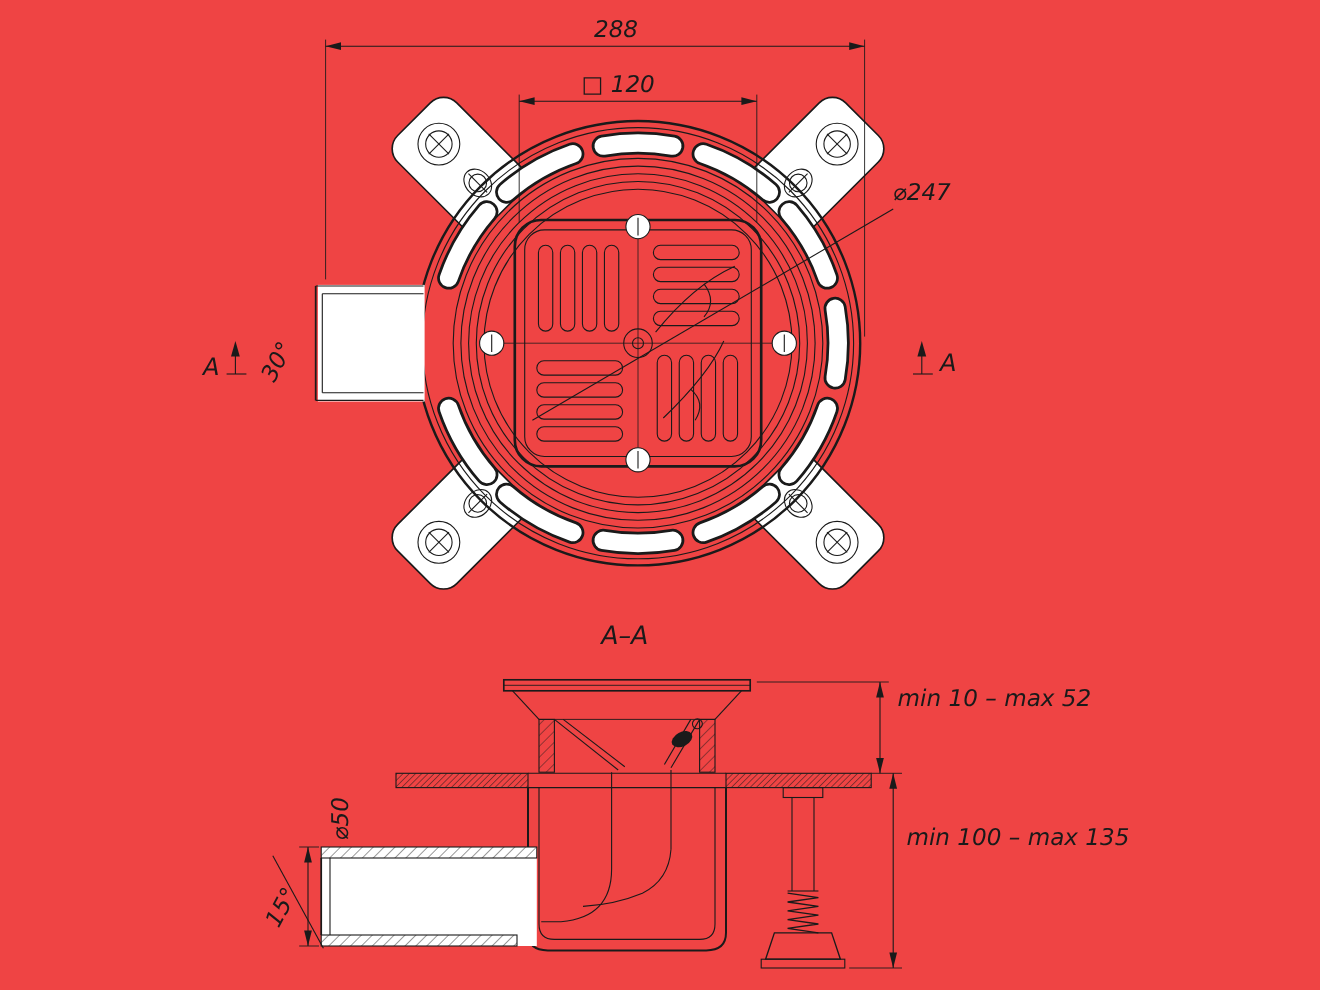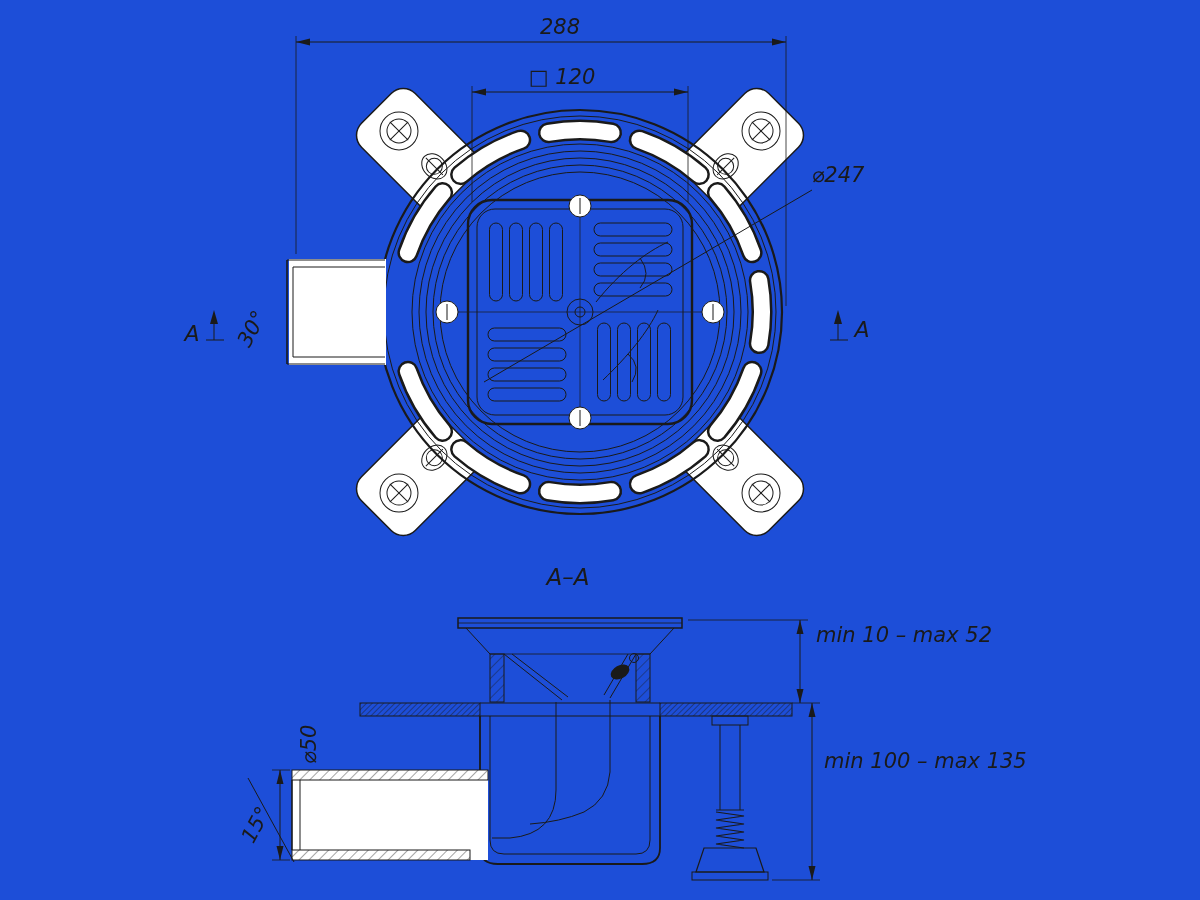--- a/index.html
+++ b/index.html
@@ -1,16 +1,16 @@
 <!DOCTYPE html>
 <html><head>
 <meta charset="utf-8">
 <style>
   html,body{margin:0;padding:0;background:#ffffff;}
-  .stage{width:1200px;height:900px;position:relative;background:#1d4ed8;overflow:hidden;}
+  .stage{width:1200px;height:900px;position:relative;background:#ef4444;overflow:hidden;}
   .t-dim{font:italic 21px "DejaVu Sans", sans-serif;fill:#1a1a1a;stroke:none;}
   .t-title{font:italic 23px "DejaVu Sans", sans-serif;fill:#1a1a1a;stroke:none;}
   .t-marker{font:italic 22px "DejaVu Sans", sans-serif;fill:#1a1a1a;stroke:none;}
 </style>
 </head>
 <body>
 
 <div class="stage">
 <svg width="1200" height="900" viewBox="0 0 1200 900" xmlns="http://www.w3.org/2000/svg">
   <defs>

